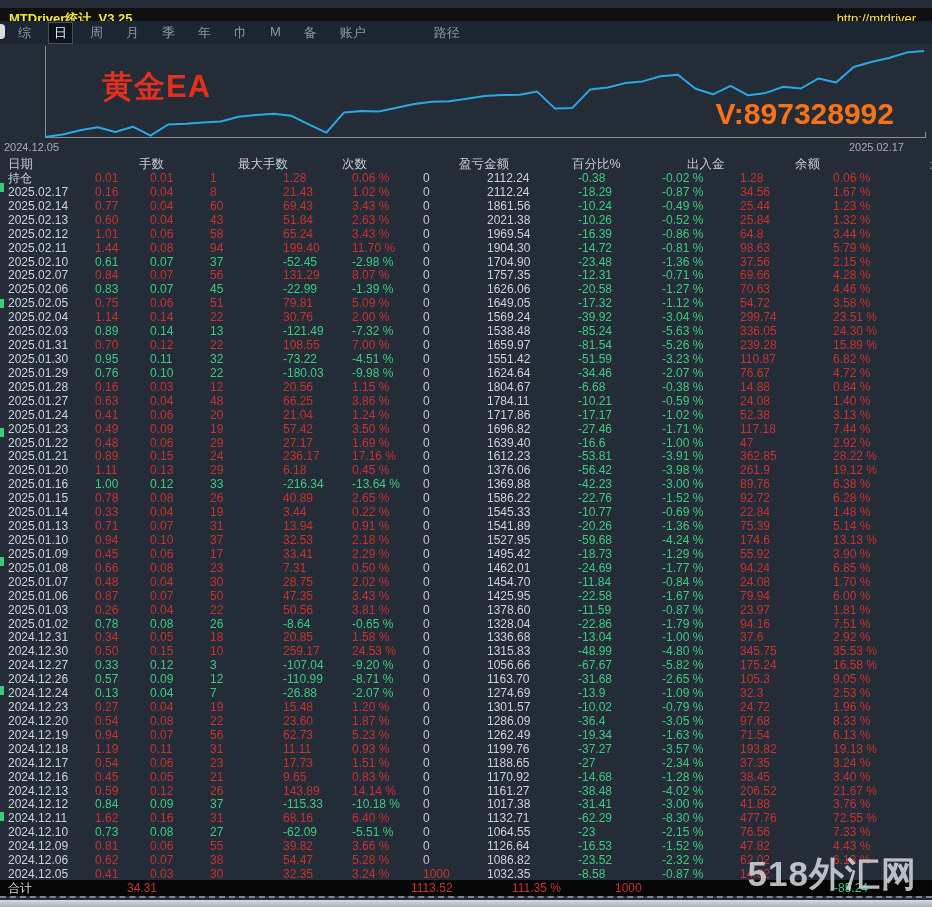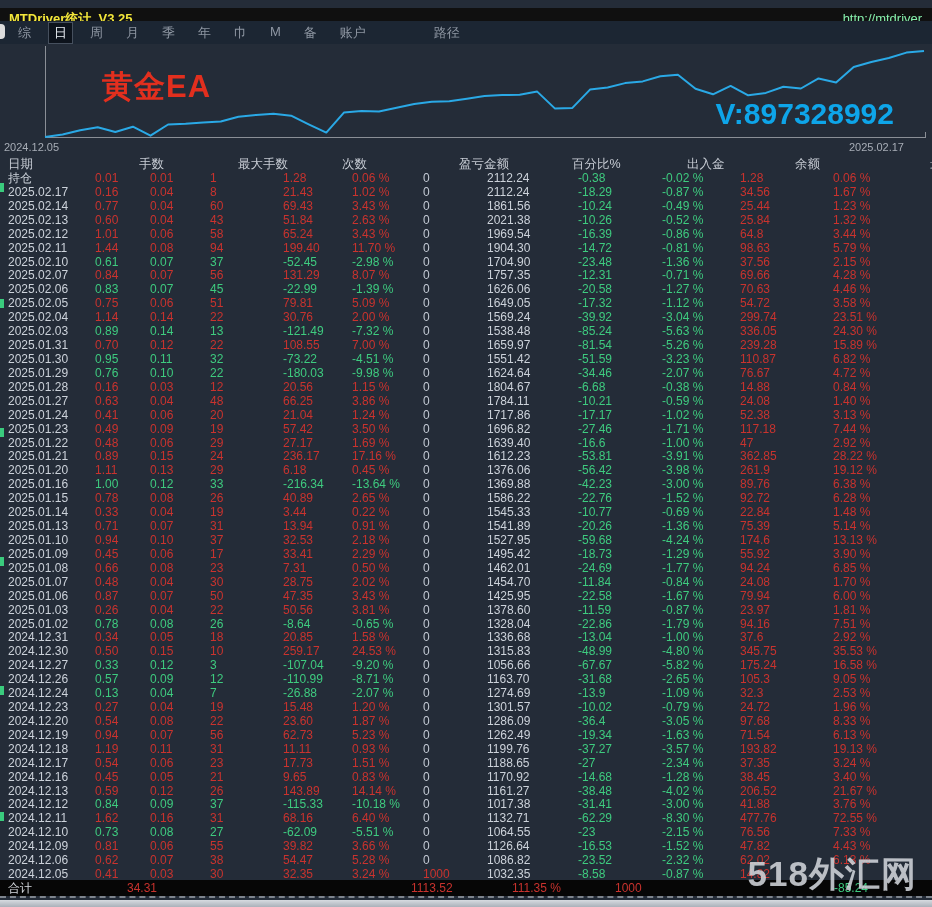--- a/index.html
+++ b/index.html
@@ -2,32 +2,32 @@
 <html><head>
 <meta charset="utf-8">
 <style>
   html,body{margin:0;padding:0;background:#000;}
   .app{position:relative;width:932px;height:907px;background:#242c38;overflow:hidden;
        font-family:"Liberation Sans","DejaVu Sans",sans-serif;}
   
   .titlebar{position:absolute;left:0;top:8px;width:932px;height:21px;background:#101010;
             display:flex;align-items:center;justify-content:space-between;}
   .title-text{color:#f4e73a;font-size:13px;font-weight:bold;padding-left:9px;white-space:nowrap;}
-  .title-url{color:#86efac;font-size:13px;padding-right:7px;white-space:nowrap;}
+  .title-url{color:#fde047;font-size:13px;padding-right:13px;white-space:nowrap;}
   
   .menubar{position:absolute;left:0;top:21px;width:932px;height:23px;background:#1c2633;
            display:flex;align-items:center;color:#8e96a2;font-size:13px;}
   .menu-item{padding:1px 5px;margin-left:13px;cursor:default;}
   .menu-item.selected{background:#0d131c;color:#e8ecf2;outline:1px solid #46505e;}
   .menu-path{margin-left:58px;padding:12px 5px;}
   
   .chart-section{position:absolute;left:0;top:44px;width:932px;height:112px;}
   .chart-svg{position:absolute;left:0;top:0;}
   .chart-title{position:absolute;left:102px;top:22px;color:#e22f1e;font-size:31px;font-weight:bold;letter-spacing:1px;}
-  .chart-version{position:absolute;right:38px;top:53px;color:#0ea5e9;font-size:30px;font-weight:bold;}
+  .chart-version{position:absolute;right:38px;top:53px;color:#f97316;font-size:30px;font-weight:bold;}
   .axis-label{position:absolute;top:97px;color:#a7adb6;font-size:11px;}
   .axis-label.start{left:4px;}
   .axis-label.end{right:28px;}
   
   .table{position:absolute;left:8px;top:157px;width:924px;}
   .trow{display:grid;grid-template-columns:87px 55px 60px 73px 69px 71px 64px 91px 84px 78px 93px 91px;
         height:13.93px;line-height:13.9px;font-size:12px;white-space:nowrap;}
   .thead{height:15px;line-height:15px;color:#c7ccd4;font-size:12.5px;gap:44px;}
   .cell{overflow:visible;}
   .lbl{color:#ccd2da;}

